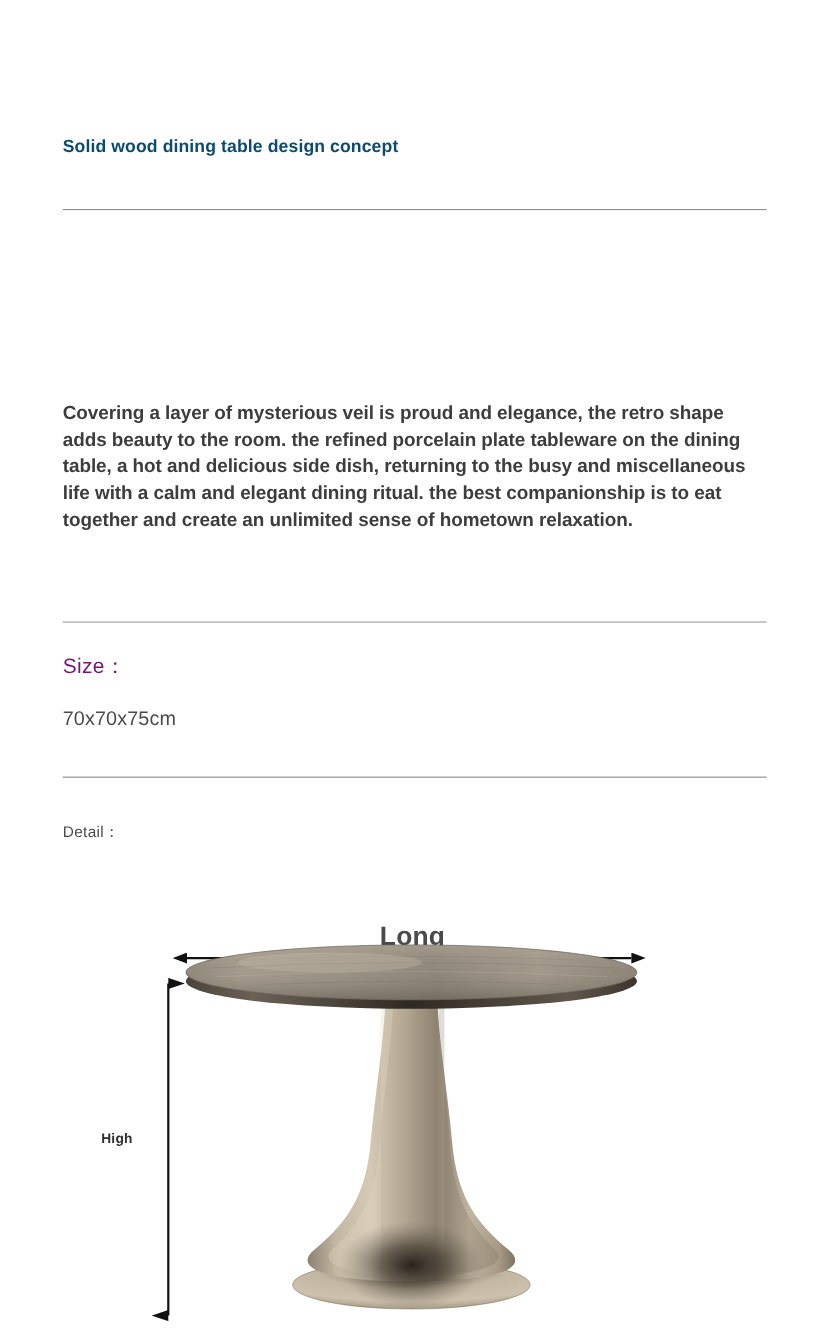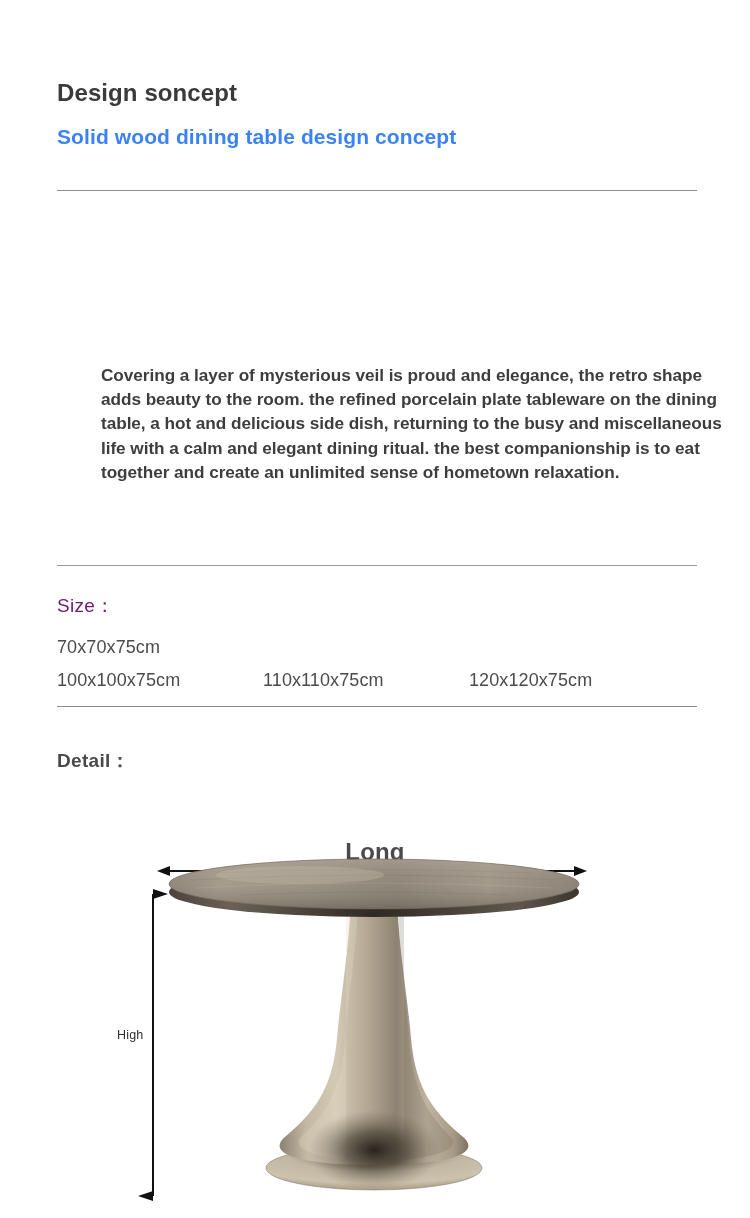--- a/index.html
+++ b/index.html
@@ -32,23 +32,23 @@
     font-size: 24px;
     font-weight: bold;
     color: #3a3a3a;
     letter-spacing: 0.1px;
     white-space: nowrap;
   }
   .subtitle {
     position: absolute;
     left: 57px;
     top: 125px;
-    font-size: 21px;
-    font-weight: bold;
-    color: #3b82f6;
+    font-size: 16px;
+    font-weight: bold;
+    color: #0c4a6e;
     letter-spacing: 0.1px;
     white-space: nowrap;
   }
 
   
   .divider {
     position: absolute;
     height: 1px;
     background: #9a9a9a;
   }
@@ -60,21 +60,20 @@
   .body-copy {
     position: absolute;
     left: 57px;
     top: 363px;
     width: 636px;
     font-size: 17.2px;
     font-weight: bold;
     line-height: 24.2px;
     color: #3d3d3d;
     letter-spacing: -0.05px;
-    margin-left: 44px;
   }
 
   
   .size-label {
     position: absolute;
     left: 57px;
     top: 593px;
     font-size: 19px;
     font-weight: 400;
     color: #701a75;
@@ -82,37 +81,37 @@
   }
   .size-grid {
     position: absolute;
     left: 57px;
     top: 631px;
     width: 620px;
   }
   .size-row {
     display: flex;
     height: 33px;
-    align-items: center;
+    align-items: flex-end;
   }
   .size-cell {
     width: 206px;
     font-size: 18px;
     color: #4b4b4b;
     font-weight: 400;
     letter-spacing: 0.1px;
   }
 
   
   .detail-label {
     position: absolute;
     left: 57px;
     top: 748px;
-    font-size: 19px;
-    font-weight: 700;
+    font-size: 14px;
+    font-weight: 400;
     color: #4a4a4a;
     letter-spacing: 0.3px;
   }
 
   
   .diagram {
     position: absolute;
     left: 0;
     top: 820px;
     width: 750px;
@@ -125,59 +124,53 @@
     width: 750px;
     text-align: center;
     padding-left: 0px;
     font-size: 24px;
     font-weight: bold;
     color: #4a4a4a;
     letter-spacing: 0.2px;
   }
   .high-label {
     position: absolute;
-    left: 117px;
+    left: 92px;
     top: 208px;
     font-size: 12.5px;
-    font-weight: normal;
+    font-weight: bold;
     color: #2f2f2f;
     letter-spacing: 0.2px;
   }
   .svg-layer {
     position: absolute;
     left: 0; top: 0;
     width: 750px;
     height: 398px;
   }
 </style>
 </head>
 <body>
 
 <div class="page">
 
-  <div class="title">Design soncept</div>
 
   <div class="subtitle">Solid wood dining table design concept</div>
 
   <div class="divider d1"></div>
 
   <div class="body-copy">Covering a layer of mysterious veil is proud and elegance, the retro shape adds beauty to the room. the refined porcelain plate tableware on the dining table, a hot and delicious side dish, returning to the busy and miscellaneous life with a calm and elegant dining ritual. the best companionship is to eat together and create an unlimited sense of hometown relaxation.</div>
 
   <div class="divider d2"></div>
 
   <div class="size-label">Size：</div>
 
   <div class="size-grid">
     <div class="size-row">
       <div class="size-cell">70x70x75cm</div>
-    </div>
-    <div class="size-row">
-      <div class="size-cell">100x100x75cm</div>
-      <div class="size-cell">110x110x75cm</div>
-      <div class="size-cell">120x120x75cm</div>
     </div>
   </div>
 
   <div class="divider d3"></div>
 
   <div class="detail-label">Detail：</div>
 
   <div class="diagram">
 
     <div class="long-label">Long</div>

